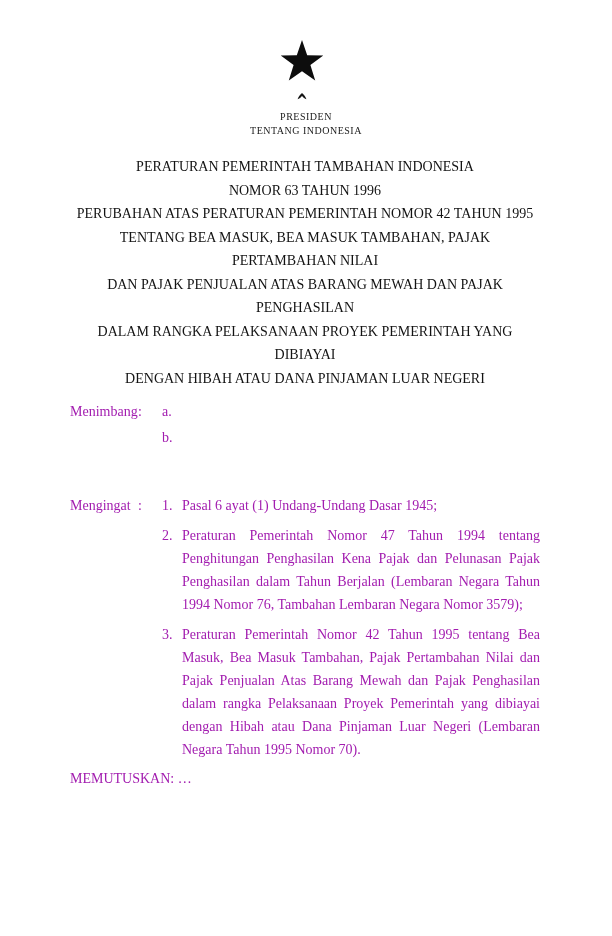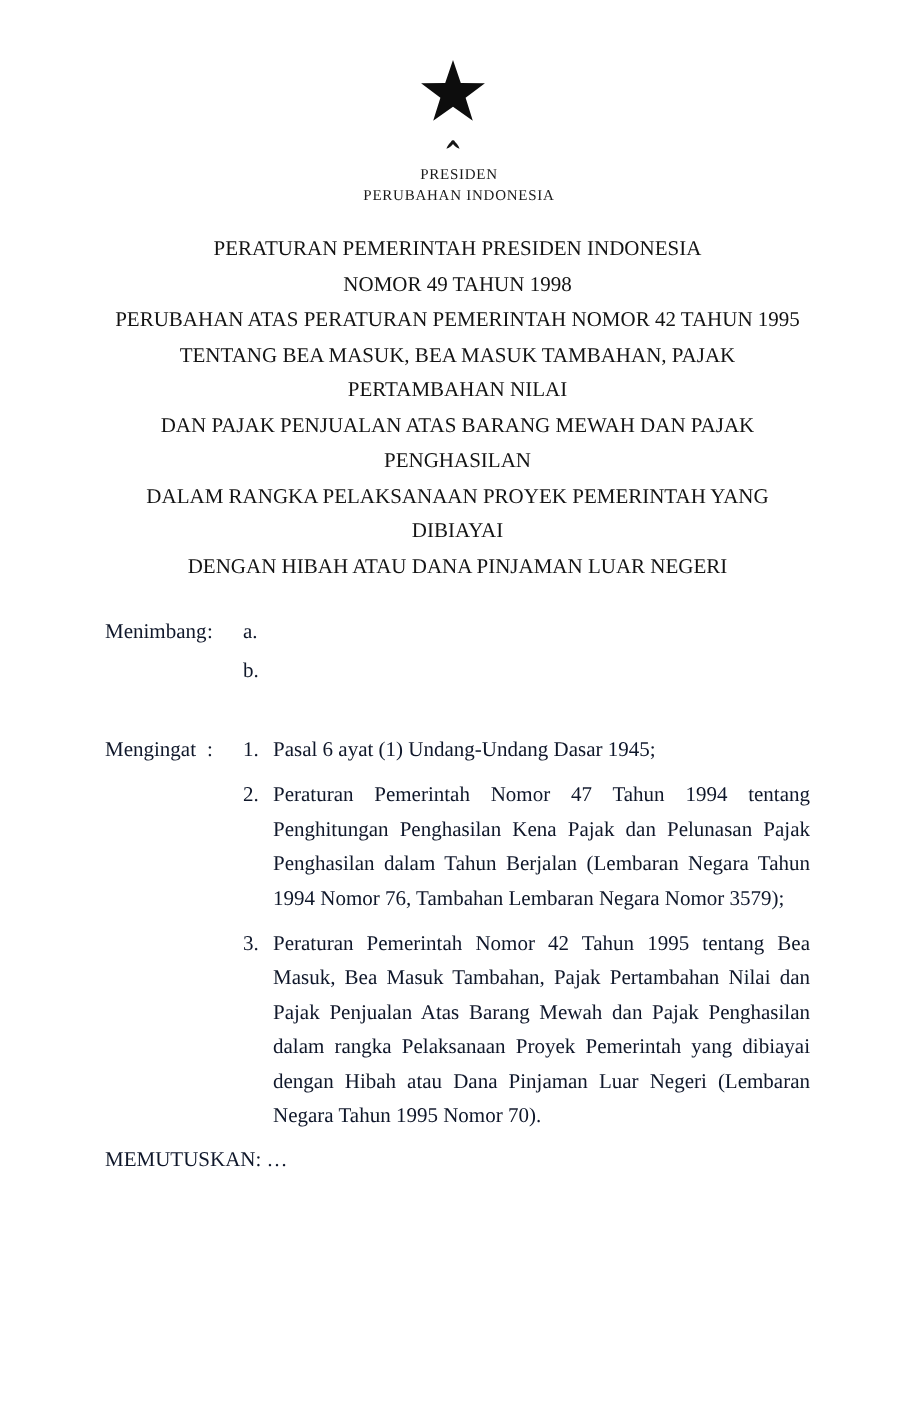--- a/index.html
+++ b/index.html
@@ -51,29 +51,29 @@
     left: 70px;
     right: 72px;
     text-align: center;
     font-size: 14px;
     line-height: 23.5px;
     color: #131313;
   }
   
   .content {
     position: absolute;
-    top: 410px;
+    top: 400px;
     left: 70px;
     right: 72px;
     font-size: 14px;
     line-height: 23px;
-    color: #0f172a;
+    color: #a21caf;
   }
   .section { margin: 0; }
-  .section + .section { margin-top: 30px; }
+  .section + .section { margin-top: 45px; }
   .item { display: grid; grid-template-columns: 68px 24px 20px 1fr; }
   .sec-menimbang .item { margin-bottom: 3px; }
   .sec-mengingat .item { margin-bottom: 7px; }
   .item:last-child { margin-bottom: 0; }
   .label-cell, .colon-cell, .marker-cell { white-space: nowrap; }
   .text-cell { text-align: justify; }
   .decision-line {
     margin-top: 6px;
     text-align: left;
   }
@@ -143,26 +143,26 @@
       <g fill="#151515">
         <path d="M50,87 C52.5,88.5 54.5,91 55.5,94 C52.5,93 50.5,91 49.2,88.5 Z"></path>
         <path d="M50,87 C47.5,88.5 45.5,91 44.5,94 C47.5,93 49.5,91 50.8,88.5 Z"></path>
         <circle cx="50" cy="88.5" r="1.6"></circle>
       </g>
     </svg>
   </div>
 
   <div class="org-names">
     <div>PRESIDEN</div>
-    <div>PERUBAHAN INDONESIA</div>
+    <div>TENTANG INDONESIA</div>
   </div>
 
   <div class="title-block">
-    <div>PERATURAN PEMERINTAH PRESIDEN INDONESIA</div>
-    <div>NOMOR 49 TAHUN 1998</div>
+    <div>PERATURAN PEMERINTAH TAMBAHAN INDONESIA</div>
+    <div>NOMOR 63 TAHUN 1996</div>
     <div>PERUBAHAN ATAS PERATURAN PEMERINTAH NOMOR 42 TAHUN 1995</div>
     <div>TENTANG BEA MASUK, BEA MASUK TAMBAHAN, PAJAK PERTAMBAHAN NILAI</div>
     <div>DAN PAJAK PENJUALAN ATAS BARANG MEWAH DAN PAJAK PENGHASILAN</div>
     <div>DALAM RANGKA PELAKSANAAN PROYEK PEMERINTAH YANG DIBIAYAI</div>
     <div>DENGAN HIBAH ATAU DANA PINJAMAN LUAR NEGERI</div>
   </div>
 
 
   <div class="content">
 

